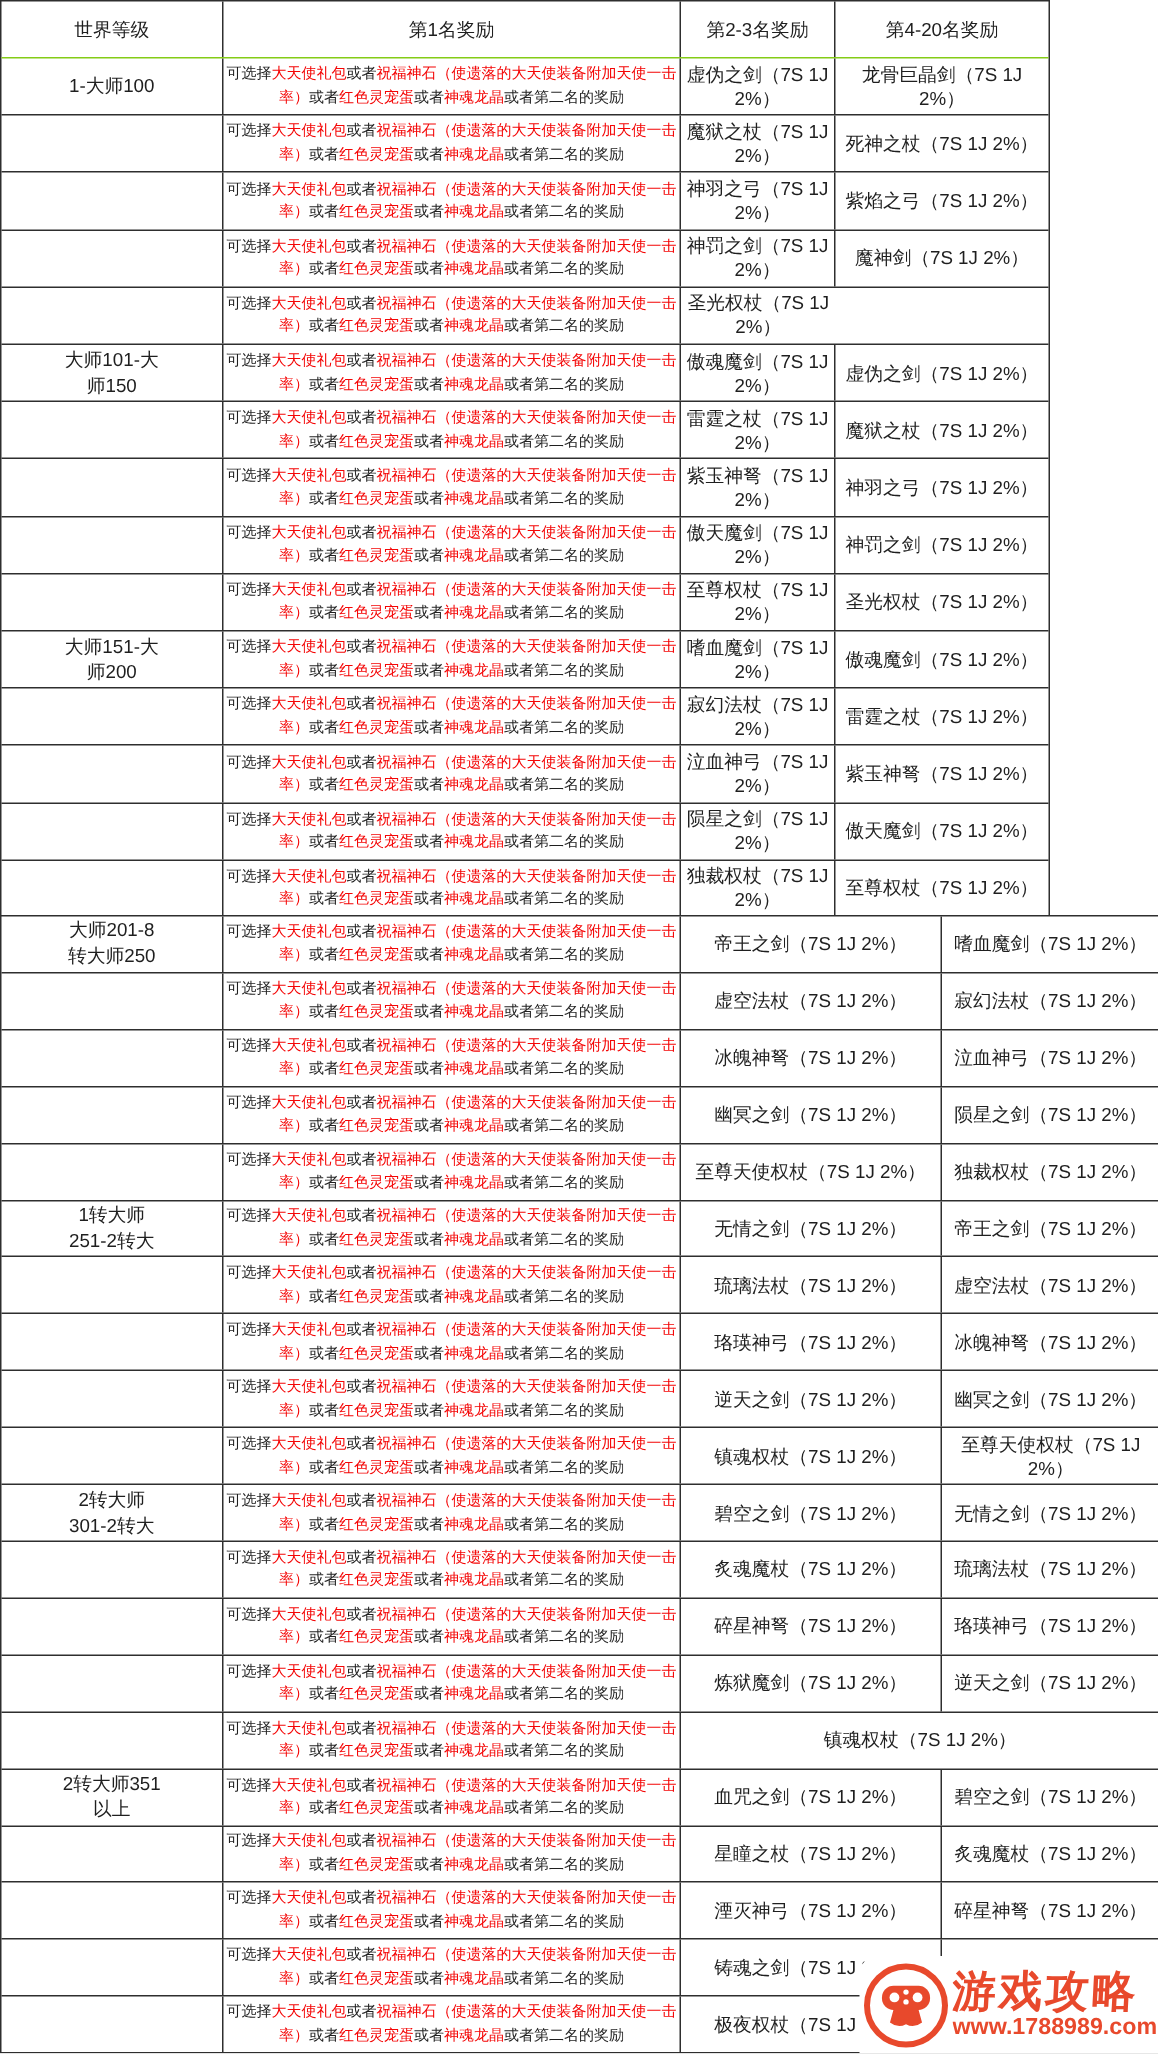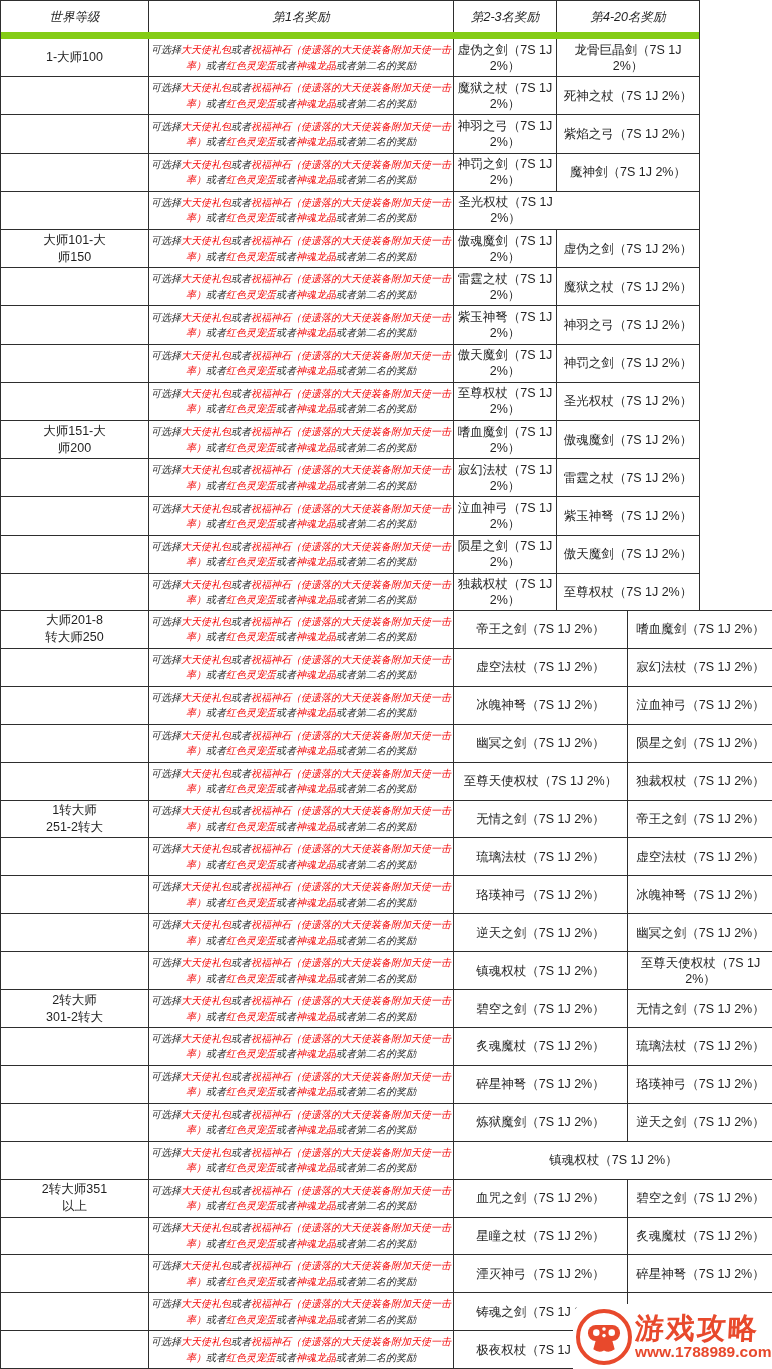--- a/index.html
+++ b/index.html
@@ -6,36 +6,36 @@
   html,body { background:#ffffff; }
   body { font-family:"Liberation Sans","DejaVu Sans",sans-serif; }
   .canvas{
     position:relative; width:772px; height:1369px; overflow:hidden;
     background:#ffffff; color:#1f1f1f;
   }
   
   .tbl{ position:absolute; display:flex; flex-direction:column; border:1px solid #2e2e2e; background:#fff; }
   #tableA{ left:0; top:0; width:700px; height:611px; border-bottom:none; }
   #tableB{ left:0; top:610px; width:774px; height:759px; }
-  .hrow{ display:flex; height:38px; flex:0 0 38px; border-bottom:7px solid #84cc16;font-style:italic; }
+  .hrow{ display:flex; height:38px; flex:0 0 38px; border-bottom:1px solid #84cc16; }
   .trow{ display:flex; flex:1 1 0; border-bottom:1px solid #2e2e2e; }
   .tbl .trow:last-child{ border-bottom:none; }
   .cell{
     display:flex; flex-direction:column; align-items:center; justify-content:center;
     text-align:center; border-right:1px solid #2e2e2e; overflow:hidden;
   }
   .trow .cell:last-child, .hrow .cell:last-child{ border-right:none; }
   .c1{ width:148px; flex:0 0 148px; }
   .c2{ width:305px; flex:0 0 305px; }
   .c3a{ width:103px; flex:0 0 103px; }
   .c3b{ width:174px; flex:0 0 174px; }
   .c4{ flex:1 1 auto; }
   .hcell{ font-size:12.5px; line-height:16px; }
   .tier{ font-size:12.5px; line-height:17px; white-space:pre-line; }
-  .prize1{ padding:1px 0;font-style:italic; }
+  .prize1{ padding:1px 0; }
   .pline{ font-size:10px; line-height:15.5px; white-space:nowrap; }
   .item{ font-size:12.5px; line-height:16px; padding:0 3px; }
   
   .watermark{
     position:absolute; left:573px; top:1304px; width:199px; height:65px;
     background:#ffffff; border-radius:12px 0 0 0;
     display:flex; align-items:center; gap:3px; padding:2px 1px 2px 3px;
   }
   .wm-circle{
     flex:0 0 56px; width:56px; height:56px; border:4px solid #e8492c; border-radius:50%;

